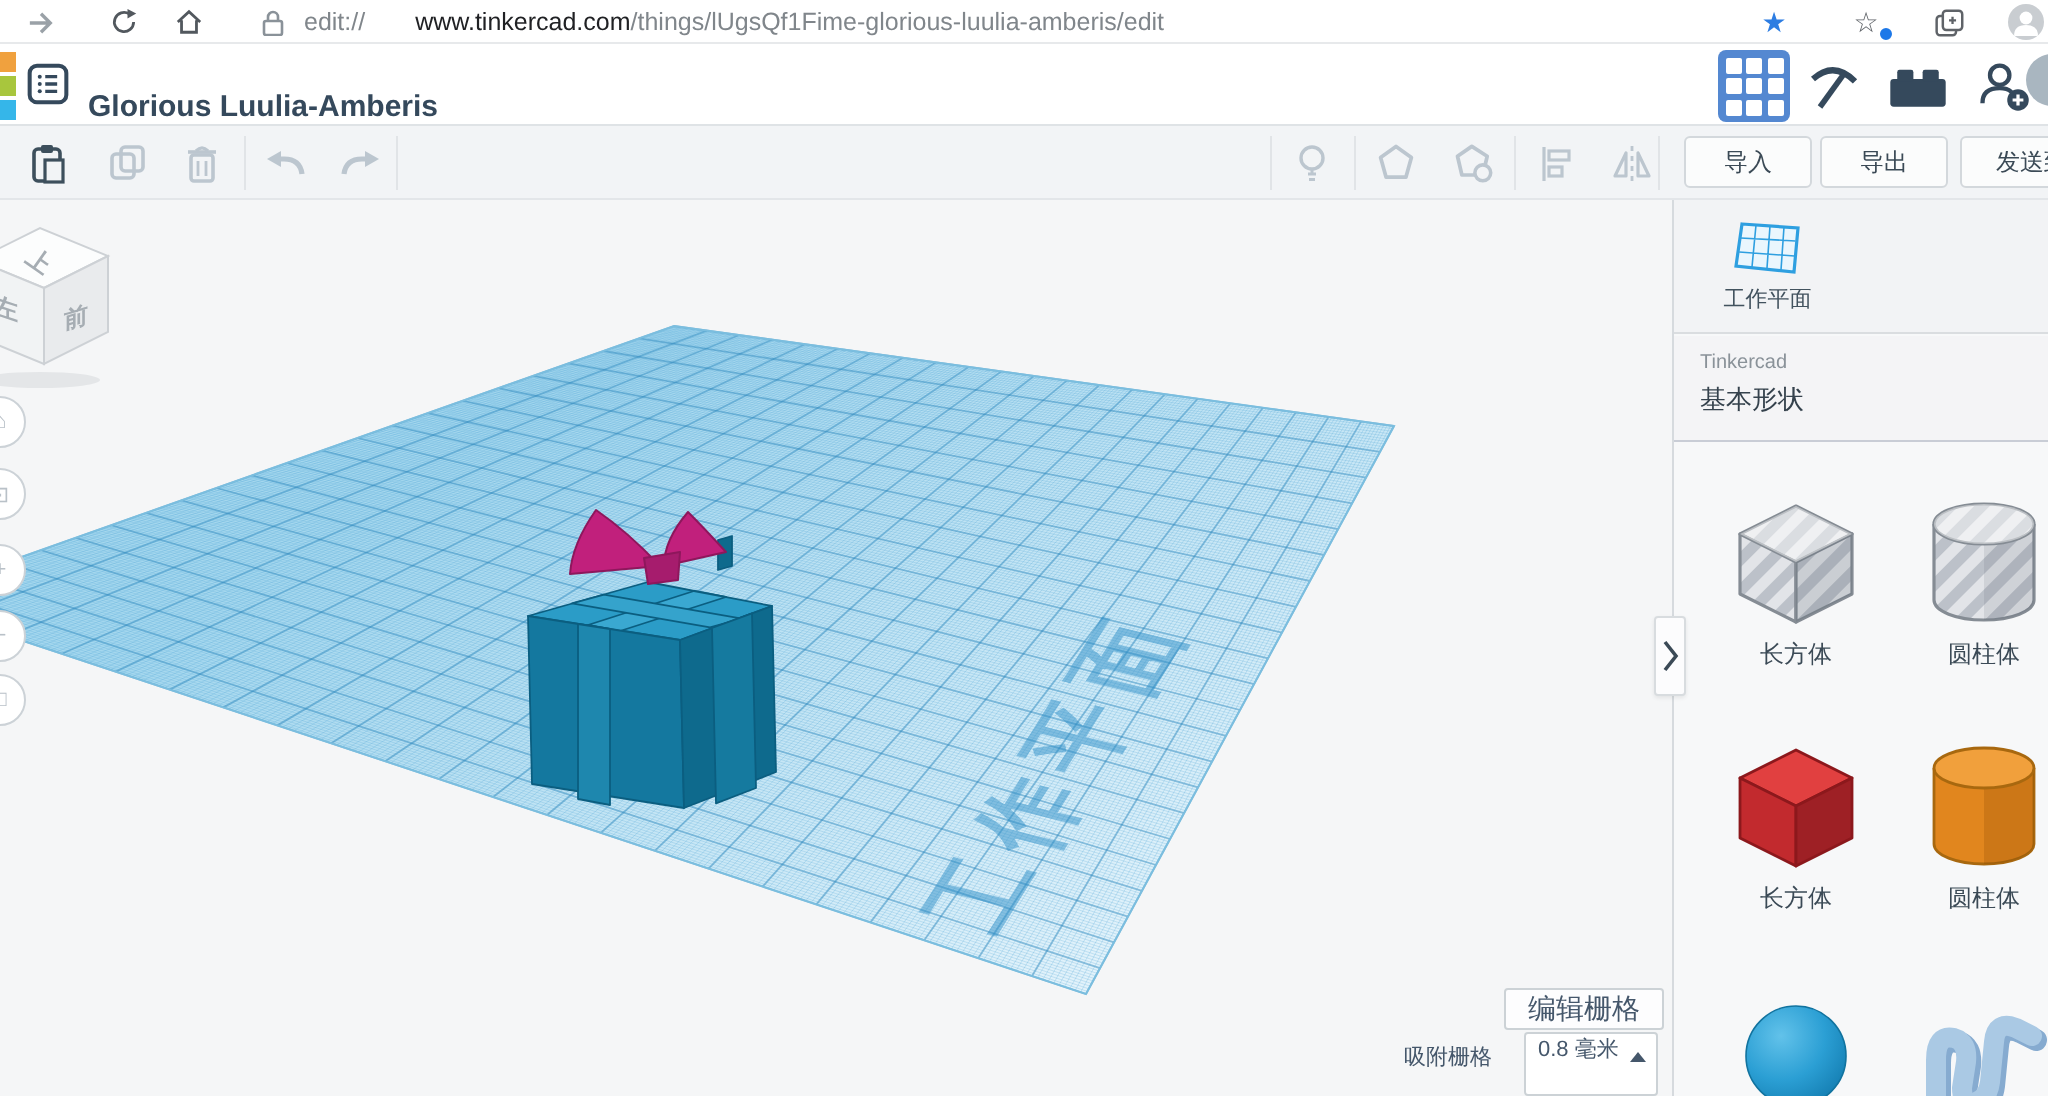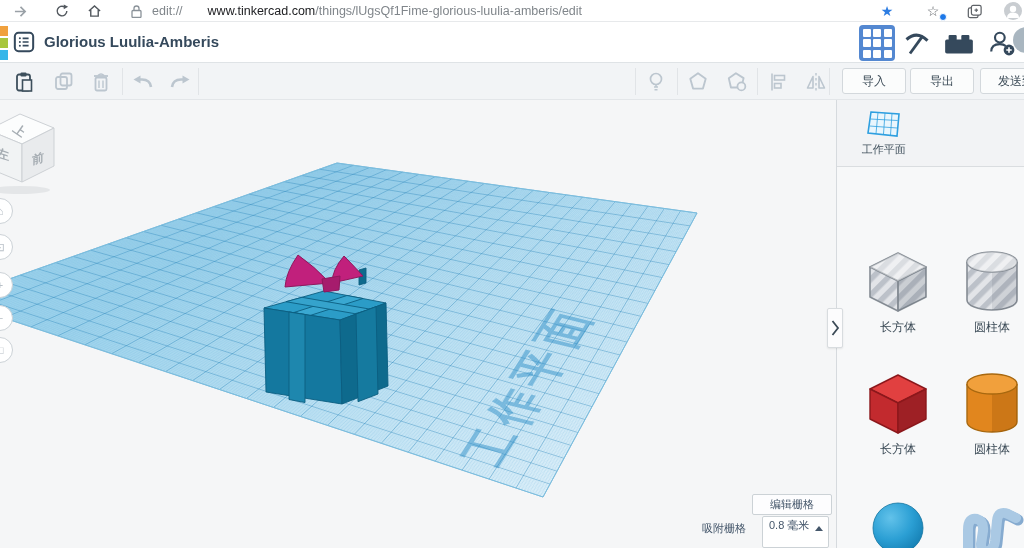--- a/index.html
+++ b/index.html
@@ -11,21 +11,21 @@
   #browserbar { left:0; top:0; width:1024px; height:22px; background:#fff; border-bottom:1px solid #e7e9eb; }
   .bicon { position:absolute; top:0; height:22px; display:flex; align-items:center; justify-content:center; color:#5f6368; }
   #urltext { position:absolute; left:152px; top:0; height:22px; line-height:22px; font-size:12.5px; white-space:nowrap; }
   .url-gray { color:#80868b; } .url-dark { color:#202124;margin-left:25px; }
   #star-badge-dot { position:absolute; right:-3px; bottom:1px; width:8px; height:8px; border-radius:50%; background:#1d78e8; border:1.5px solid #fff; }
   #browser-avatar { left:1004px; top:2px; width:18px; height:18px; border-radius:50%; background:#c9cdd1; overflow:hidden; }
 
   
   #appheader { left:0; top:22px; width:1024px; height:41px; background:#ffffff; border-bottom:1px solid #dfe3e6; }
   #logo-sliver div { position:absolute; left:0; width:8px; height:10px; }
-  #doc-title { position:absolute; left:44px; top:0; height:40px; line-height:40px; font-size:15px; font-weight:bold; color:#35495c;text-align:right; }
+  #doc-title { position:absolute; left:44px; top:12px; height:40px; line-height:40px; font-size:15px; font-weight:bold; color:#35495c;text-align:right; }
   .hbtn { position:absolute; top:3px; width:36px; height:36px; display:flex; align-items:center; justify-content:center; border-radius:4px; }
   #grid-btn { background:#5488d1; }
   #grid-btn .cells { display:grid; grid-template-columns:repeat(3,8px); grid-template-rows:repeat(3,8px); gap:2.5px; }
   #grid-btn .cells i { background:#fff; border-radius:1px; }
   #header-avatar { position:absolute; left:1013px; top:5px; width:26px; height:26px; border-radius:50%; background:#a9b6c0; }
 
   
   #toolbar { left:0; top:63px; width:1024px; height:37px; background:#f2f4f6; border-bottom:1px solid #e3e6e9; }
   .tbi { position:absolute; top:7px; width:24px; height:24px; display:flex; align-items:center; justify-content:center; }
   .tdiv { position:absolute; top:5px; width:1px; height:27px; background:#e1e4e7; }
@@ -33,21 +33,21 @@
     font-size:12px; color:#3b4a56; display:flex; align-items:center; justify-content:center; }
 
   
   #canvas { left:0; top:100px; width:836px; height:448px; background:#f5f6f7; overflow:hidden; }
   #grid-svg { position:absolute; left:0; top:0; }
   #gift { position:absolute; left:256px; top:142px; }
   #viewcube { position:absolute; left:-16px; top:8px; }
   .navcircle { position:absolute; left:-13px; width:26px; height:26px; border-radius:50%; background:#fff; border:1px solid #ccd2d7;
     color:#b9c1c8; font-size:11px; display:flex; align-items:center; justify-content:center; }
   #edit-grid-btn { position:absolute; left:752px; top:394px; width:80px; height:21px; background:#fdfdfe; border:1px solid #ccd2d6;
-    border-radius:2px; font-size:11px; color:#45576b; display:flex; align-items:center; justify-content:center; }
+    border-radius:2px; font-size:14px; color:#45576b; display:flex; align-items:center; justify-content:center; }
   #snap-label { position:absolute; left:702px; top:421px; font-size:11px; color:#45576b; }
   #snap-select { position:absolute; left:762px; top:416px; width:67px; height:32px; background:#fff; border:1px solid #ccd2d6;
     border-radius:2px; font-size:11px; color:#45576b; padding:2px 14px 0 6px; line-height:13px; }
   #snap-caret { position:absolute; right:5px; top:9px; width:0; height:0; border-left:4px solid transparent;
     border-right:4px solid transparent; border-bottom:5px solid #45576b; }
 
   
   #collapse-handle { left:827px; top:308px; width:16px; height:40px; background:#fcfcfd; border:1px solid #d8dcdf;
     border-radius:2px; box-shadow:0 1px 2px rgba(0,0,0,.08); display:flex; align-items:center; justify-content:center; z-index:5; }
 
@@ -772,20 +772,24 @@
   <div id="panel-tools">
     <div class="ptool">
       <svg width="36" height="30" viewBox="0 0 36 30">
         <polygon points="5,3 33,5 31,27 2,24" fill="#eaf6fd" stroke="#2e9fe0" stroke-width="1.6"></polygon>
         <path d="M12,3.5 L10,24.5 M19,4 L17.5,25 M26,4.5 L24.5,26 M4.3,10 L31.7,11.5 M3.6,17 L31.2,19" stroke="#2e9fe0" stroke-width="0.8"></path>
       </svg>
       <div class="plabel">工作平面</div>
     </div>
   </div>
 
+  <div id="panel-cat">
+    <div id="panel-brand">Tinkercad</div>
+    <div id="panel-category">基本形状</div>
+  </div>
 
   <div id="gallery">
 
     <div class="shape-tile" style="left:14px;top:27px;">
       <svg width="64" height="66" viewBox="0 0 64 66">
         <g stroke="#858c94" stroke-width="1.6" stroke-linejoin="round">
           <polygon points="4,18 32,4 60,18 32,32" fill="url(#stripePat)"></polygon>
           <polygon points="4,18 32,32 32,62 4,48" fill="url(#stripePat)"></polygon>
           <polygon points="32,32 60,18 60,48 32,62" fill="url(#stripePat)"></polygon>
         </g>

